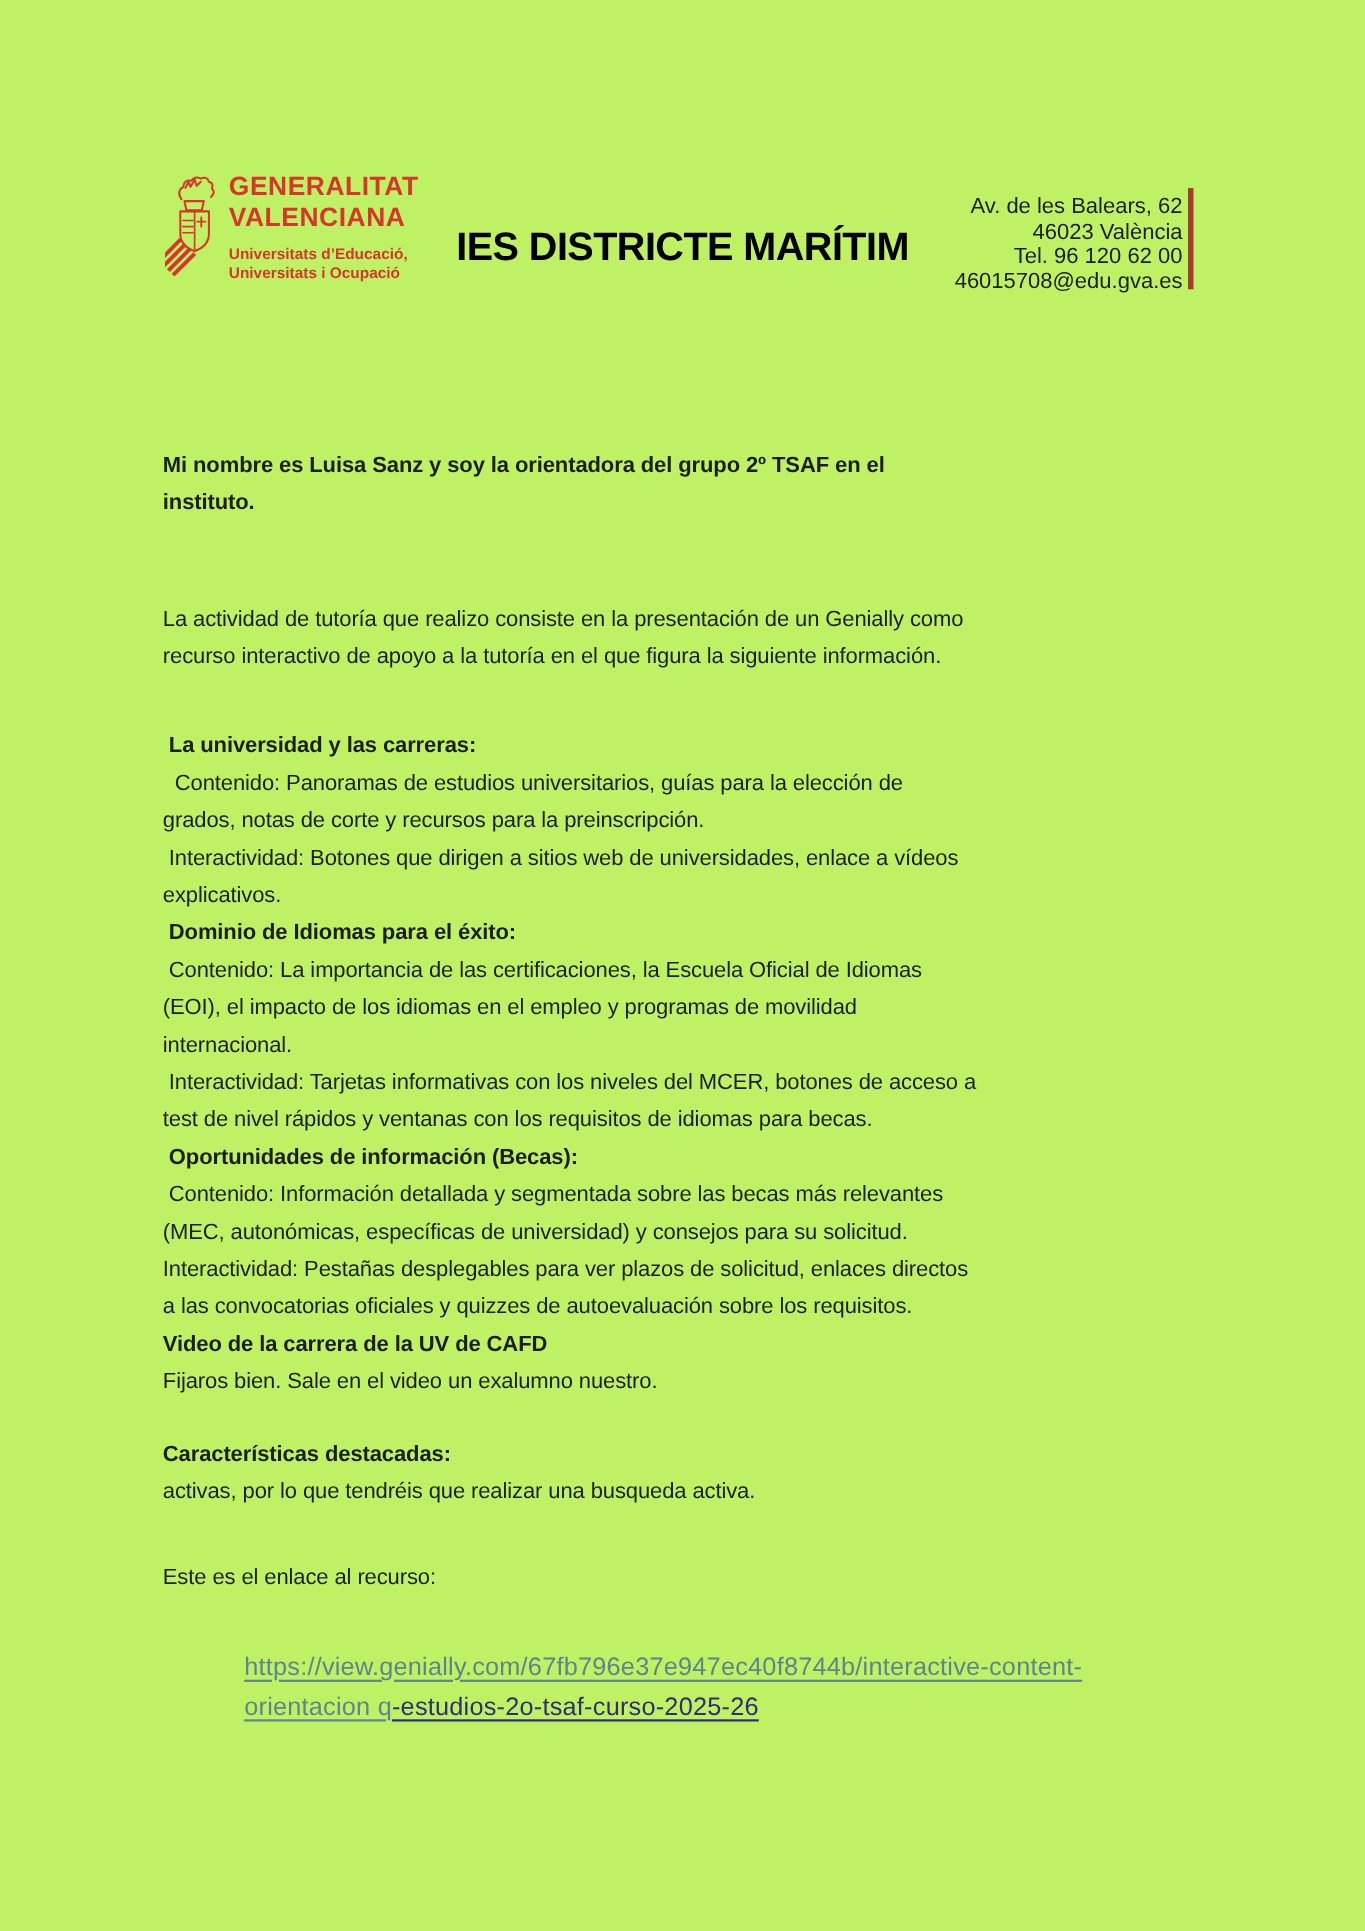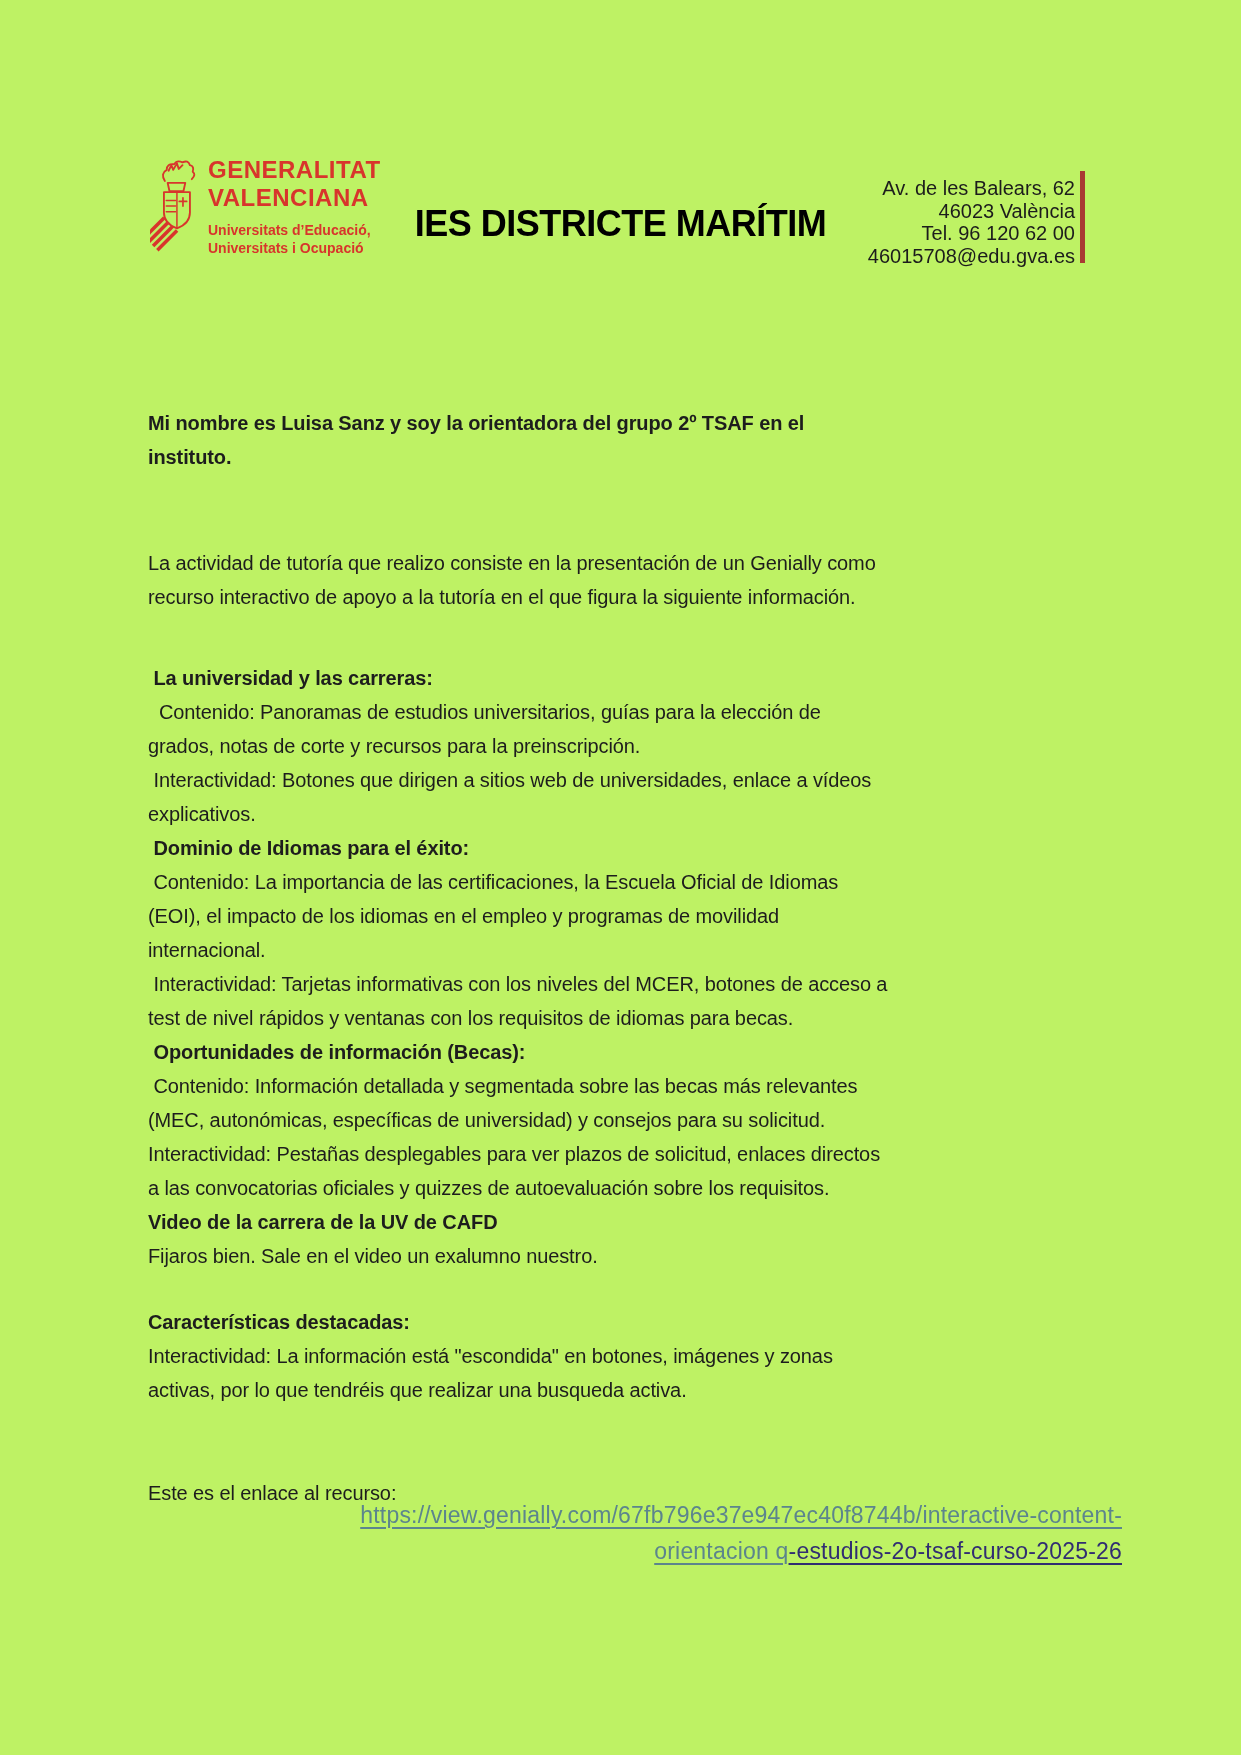--- a/index.html
+++ b/index.html
@@ -31,25 +31,25 @@
   .red-bar{position:absolute;left:1080px;top:171px;width:5px;height:92px;}
 
   
   .tblock{position:absolute;left:148px;width:990px;color:#1d1d1d;}
   .tblock .tline{font-size:20px;line-height:34px;white-space:pre;letter-spacing:-.1px;}
   .tblock .tline.b{font-weight:700;}
   #block-intro{top:406px;}
   #block-activity{top:546px;}
   #block-sections{top:661px;}
   #block-features{top:1305px;}
-  #block-linklabel{top:1476px;}
+  #block-linklabel{top:1417px;}
 
   
   #block-link{position:absolute;left:222px;top:1497px;width:900px;}
-  #block-link .tline{font-size:23px;line-height:36px;white-space:pre;letter-spacing:.2px;text-align:right;}
+  #block-link .tline{font-size:23px;line-height:36px;white-space:pre;letter-spacing:.2px;}
   .link-seg{text-decoration:underline;text-underline-offset:4px;text-decoration-thickness:1.5px;cursor:pointer;}
 </style>
 </head>
 <body>
 
 <div class="page" style="--brand: #d8352c;">
 
   <div class="logo-block">
     <svg class="emblem" viewBox="0 0 56 104" fill="none" stroke="#d8352c" stroke-width="2" stroke-linecap="round" stroke-linejoin="round">
 
@@ -115,21 +115,20 @@
       <div class="tline b"> Oportunidades de información (Becas):</div>
       <div class="tline"> Contenido: Información detallada y segmentada sobre las becas más relevantes</div>
       <div class="tline">(MEC, autonómicas, específicas de universidad) y consejos para su solicitud.</div>
       <div class="tline">Interactividad: Pestañas desplegables para ver plazos de solicitud, enlaces directos</div>
       <div class="tline">a las convocatorias oficiales y quizzes de autoevaluación sobre los requisitos.</div>
       <div class="tline b">Video de la carrera de la UV de CAFD</div>
       <div class="tline">Fijaros bien. Sale en el video un exalumno nuestro.</div>
     </div>
   <div class="tblock" id="block-features" style="color: rgb(29, 29, 29);">
       <div class="tline b">Características destacadas:</div>
-      <div class="tline">Interactividad: La información está "escondida" en botones, imágenes y zonas</div>
       <div class="tline">activas, por lo que tendréis que realizar una busqueda activa.</div>
     </div>
   <div class="tblock" id="block-linklabel" style="color: rgb(29, 29, 29);">
       <div class="tline">Este es el enlace al recurso:</div>
     </div>
 
   <div id="block-link">
       <div class="tline"><span class="link-seg" style="color: rgb(92, 133, 141); text-decoration-color: rgb(92, 133, 141);">https://view.genially.com/67fb796e37e947ec40f8744b/interactive-content-</span></div>
       <div class="tline"><span class="link-seg" style="color: rgb(92, 133, 141); text-decoration-color: rgb(92, 133, 141);">orientacion q</span><span class="link-seg" style="color: rgb(49, 45, 114); text-decoration-color: rgb(49, 45, 114);">-estudios-2o-tsaf-curso-2025-26</span></div>
     </div>

